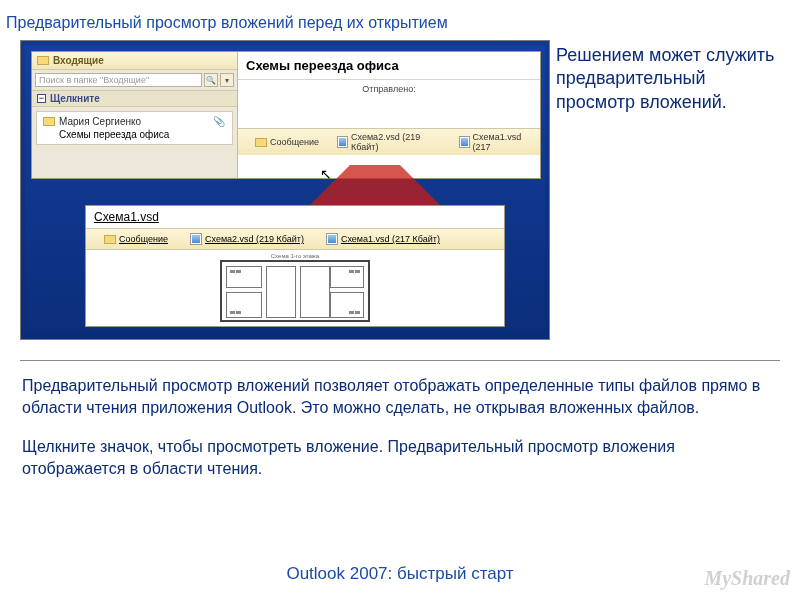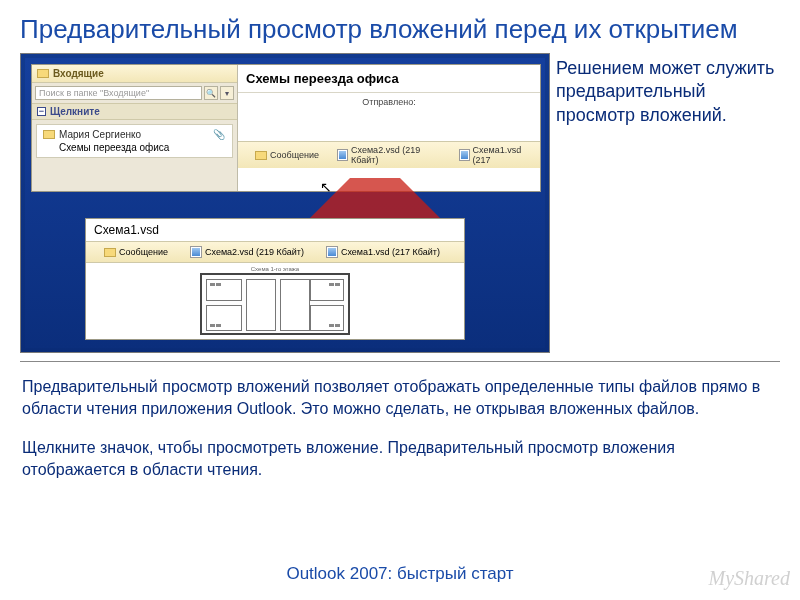--- a/index.html
+++ b/index.html
@@ -5,25 +5,25 @@
   * { box-sizing: border-box; margin: 0; padding: 0; }
   body {
     width: 800px; height: 600px;
     font-family: Arial, Helvetica, sans-serif;
     background: #fff;
     position: relative;
     overflow: hidden;
   }
   .title {
     color: #1a4ba8;
-    font-size: 26px;
-    padding: 14px 20px 8px 20px;
+    font-size: 16px;
+    padding: 14px 20px 8px 6px;
   }
   .stage {
-    margin: 0 20px 8px 20px;
+    margin: 0 20px 20px 20px;
     display: flex;
     gap: 6px;
   }
   .shot-wrap {
     border: 1px solid #7a7a7a;
     background: linear-gradient(#123a8f, #0a2c78);
     padding: 4px;
     width: 530px;
     height: 300px;
     position: relative;
@@ -114,24 +114,25 @@
     position:absolute;
     left:265px; top:120px;
     width:170px; height:60px;
     pointer-events:none;
   }
   .wedge svg { width:100%; height:100%; }
   
   .panel-low {
     position:absolute;
     left:60px; top:160px;
-    width:380px; height:122px;
+    width:420px; height:122px;
     background:#fff;
     border:1px solid #9b9885;
     font-size:10px;
+    text-decoration:underline;
   }
   .low-title {
     padding:4px 8px; font-size:12px; color:#000;
   }
   .low-bar {
     background:linear-gradient(#fdf5d8,#f3e7b8);
     border-top:1px solid #cfc9a9;
     border-bottom:1px solid #cfc9a9;
     padding:4px 6px;
     display:flex; gap:10px; align-items:center;
@@ -165,21 +166,21 @@
   .footer {
     position:absolute; bottom:16px; left:0; right:0;
     text-align:center; color:#1a4ba8; font-size:17px;
   }
   .watermark {
     position:absolute; right:10px; bottom:10px;
     font-size:20px; color:rgba(120,120,120,0.35);
     font-style:italic;
     pointer-events:none;
   }
-  .watermark .m { font-family:Georgia, serif; }
+  .watermark .m { font-family:Georgia, serif;font-weight:bold; }
 </style>
 </head>
 <body>
 
 <div class="title">Предварительный просмотр вложений перед их открытием</div>
 
 <div class="stage">
   <div class="shot-wrap">
     <div class="shot">
 

